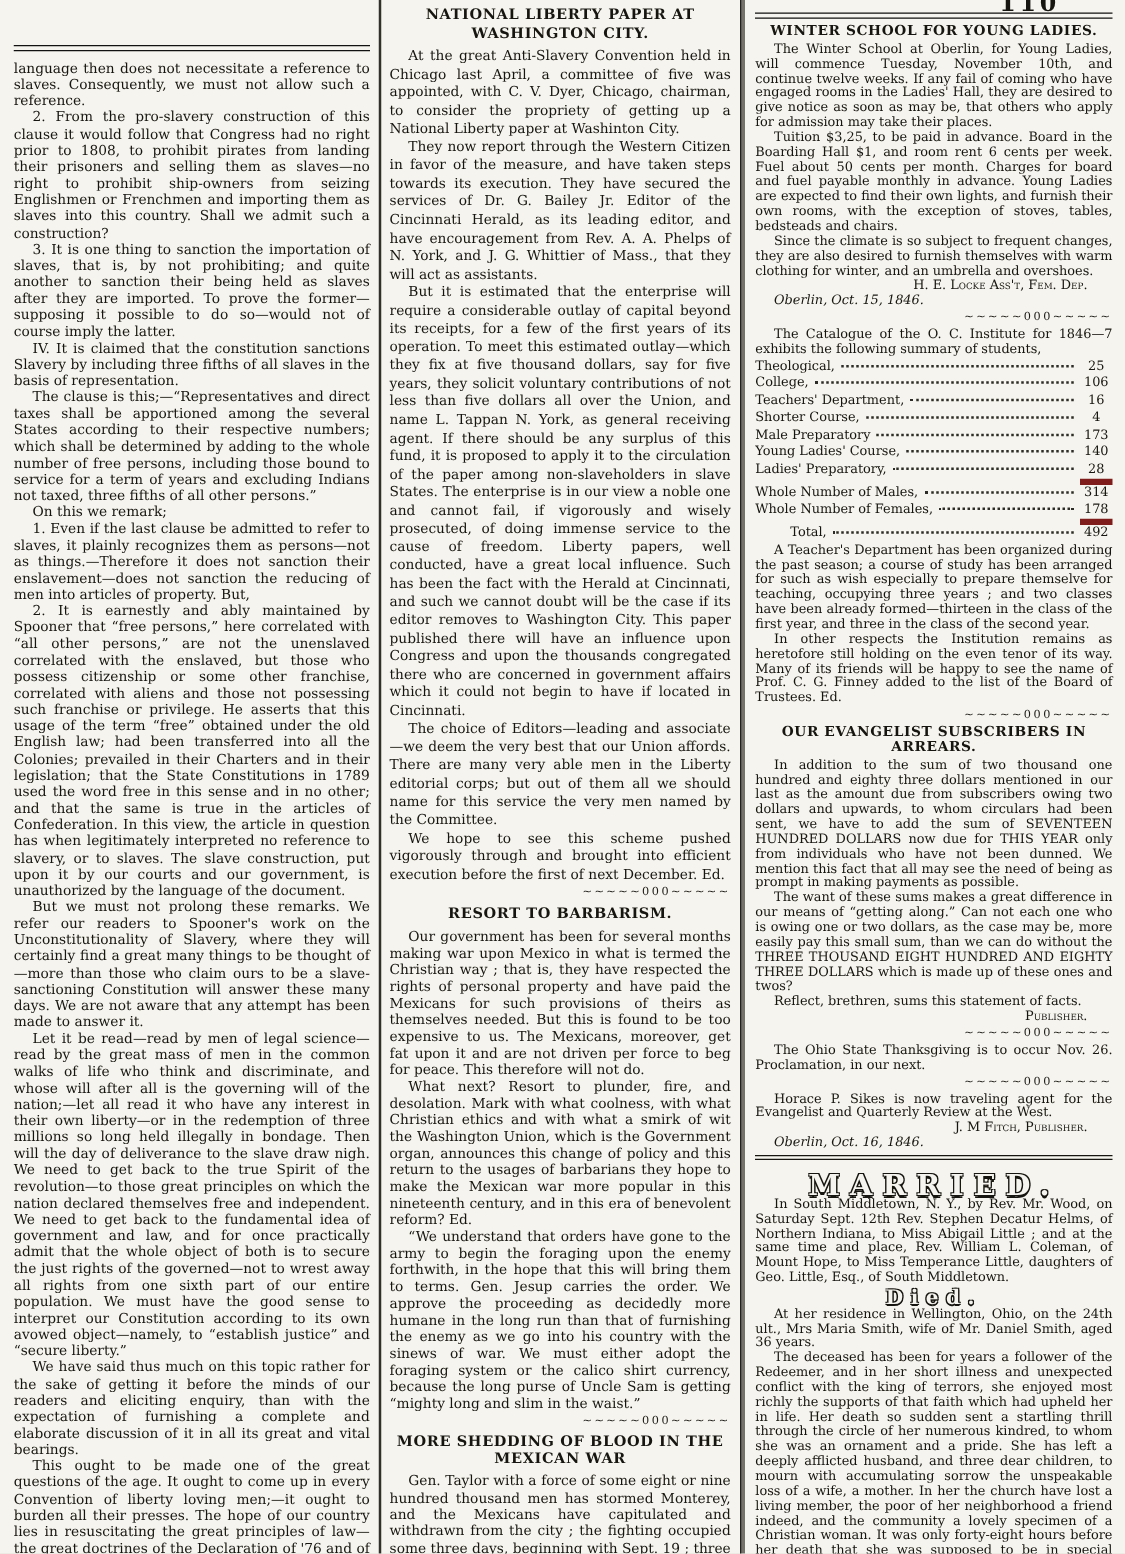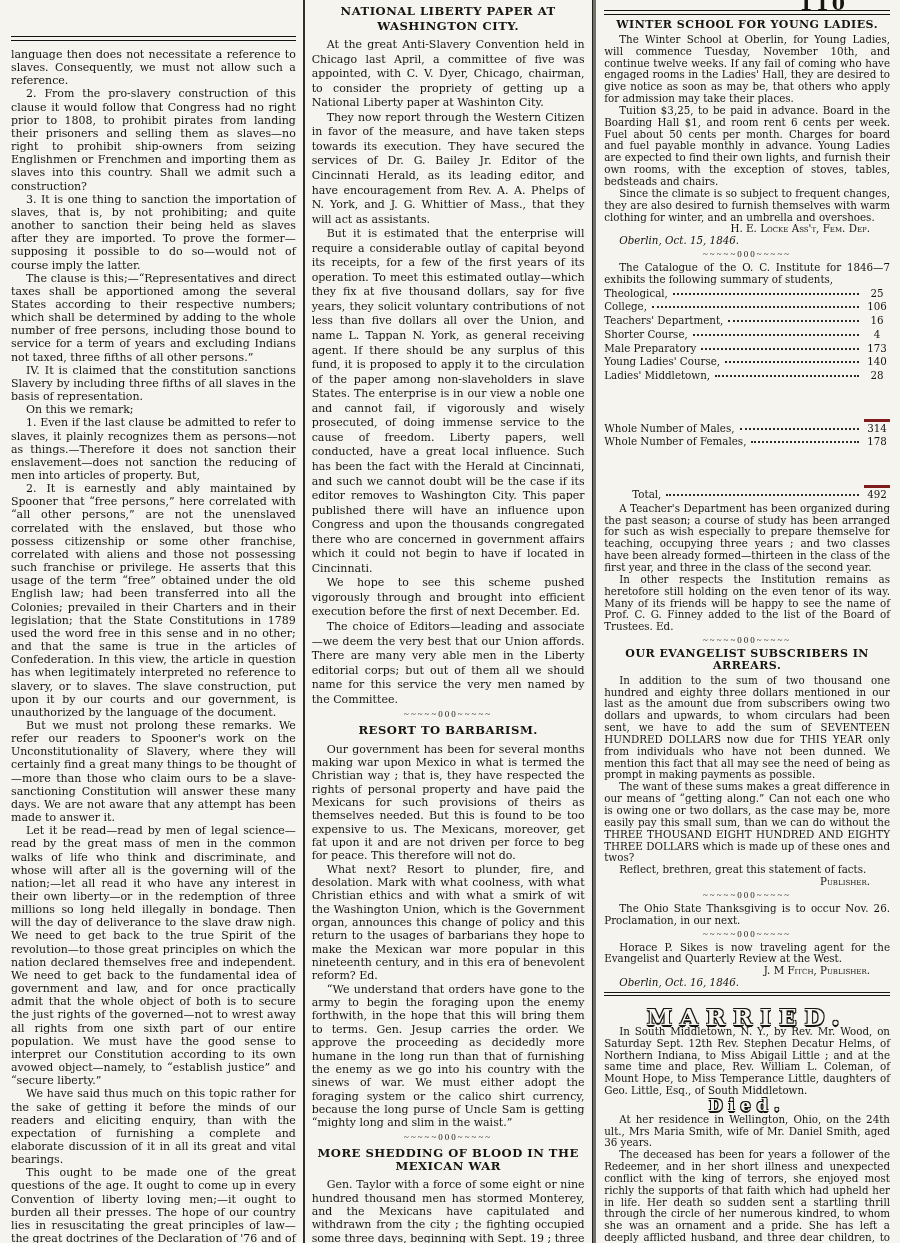--- a/index.html
+++ b/index.html
@@ -17,31 +17,31 @@
   .vsep2{width:4px;background:#75726b;border-left:1px solid #23211c;}
   .toprule{border-top:1.5px solid #111;border-bottom:1px solid #111;height:3px;}
   .col-left .toprule{margin-top:36px;margin-bottom:7px;}
   .col-right .toprule{margin-top:10px;margin-bottom:4px;}
   .page-number{position:absolute;top:-8px;right:52px;font-size:19px;font-weight:bold;letter-spacing:3px;}
   p.para{margin:0;text-indent:15px;text-align:justify;}
   .paras p:first-child.flush{text-indent:0;}
   .flush{text-indent:0 !important;}
   h2.head{font-size:11.6px;font-weight:bold;text-align:center;letter-spacing:0.5px;margin:4px 0 5px;}
   .col-right h2.head{font-size:11px;margin:2px 0 3px;}
-  .divider{text-align:center;font-size:9px;letter-spacing:2px;line-height:11px;margin:2px 0;color:#1d1b16;font-family:Liberation Serif, serif;}
+  .divider{text-align:right;font-size:9px;letter-spacing:2px;line-height:11px;margin:2px 0;color:#1d1b16;}
   .sig{text-align:right;padding-right:20px;font-variant:small-caps;text-indent:0;margin:0;}
   .dateline{font-style:italic;margin:0;text-indent:15px;}
   .art1{font-size:11px;line-height:14.55px;}
   .art2,.art3{font-size:11px;line-height:13.35px;}
   .cat-table{margin:1px 0;}
   .cat-row{display:flex;align-items:baseline;line-height:13.7px;}
   .cat-label{white-space:nowrap;}
   .cat-dots{flex:1;border-bottom:2px dotted #2e2c26;margin:0 5px;transform:translateY(-2px);}
   .cat-value{white-space:nowrap;min-width:26px;text-align:center;}
-  .overline .cat-value{border-top:3px solid #7f1d1d;margin-top:36px;}
+  .overline .cat-value{border-top:5px solid #7f1d1d;}
   .total .cat-label{padding-left:28px;}
   .ornate{text-align:center;font-weight:bold;color:#f6f4ee;
     text-shadow:-1px -1px 0 #17150f,1px -1px 0 #17150f,-1px 1px 0 #17150f,1px 1px 0 #17150f,0 2px 0 #17150f;}
   .married-h{font-size:23px;letter-spacing:8px;border-top:4px double #17150f;padding-top:15px;margin:3px 0 3px;}
   .died-h{font-size:16px;letter-spacing:6px;margin:3px 0 2px;}
 </style>
 </head>
 <body>
 
 <div class="page">
@@ -49,23 +49,23 @@
   <div class="col col-left">
     <div class="toprule"></div>
     <div class="paras">
 
         <p class="para flush">language then does not necessitate a reference to slaves. Consequently, we must not allow such a reference.</p>
 
         <p class="para">2. From the pro-slavery construction of this clause it would follow that Congress had no right prior to 1808, to prohibit pirates from landing their prisoners and selling them as slaves—no right to prohibit ship-owners from seizing Englishmen or Frenchmen and importing them as slaves into this country.  Shall we admit such a construction?</p>
 
         <p class="para">3. It is one thing to sanction the importation of slaves, that is, by not prohibiting; and quite another to sanction their being held as slaves after they are imported.  To prove the former—supposing it possible to do so—would not of course imply the latter.</p>
 
+        <p class="para">IV. It is claimed that the constitution sanctions Slavery by including three fifths of all slaves in the basis of representation.</p>
+
         <p class="para">The clause is this;—“Representatives and direct taxes shall be apportioned among the several States according to their respective numbers; which shall be determined by adding to the whole number of free persons, including those bound to service for a term of years and excluding Indians not taxed, three fifths of all other persons.”</p>
-
-        <p class="para">IV. It is claimed that the constitution sanctions Slavery by including three fifths of all slaves in the basis of representation.</p>
 
         <p class="para">On this we remark;</p>
 
         <p class="para">1. Even if the last clause be admitted to refer to slaves, it plainly recognizes them as persons—not as things.—Therefore it does not sanction their enslavement—does not sanction the reducing of men into articles of property.  But,</p>
 
         <p class="para">2. It is earnestly and ably maintained by Spooner that “free persons,” here correlated with “all other persons,” are not the unenslaved correlated with the enslaved, but those who possess citizenship or some other franchise, correlated with aliens and those not possessing such franchise or privilege.  He asserts that this usage of the term “free” obtained under the old English law; had been transferred into all the Colonies; prevailed in their Charters and in their legislation; that the State Constitutions in 1789 used the word free in this sense and in no other; and that the same is true in the articles of Confederation. In this view, the article in question has when legitimately interpreted no reference to slavery, or to slaves.  The slave construction, put upon it by our courts and our government, is unauthorized by the language of the document.</p>
 
         <p class="para">But we must not prolong these remarks.  We refer our readers to Spooner's work on the Unconstitutionality of Slavery, where they will certainly find a great many things to be thought of—more than those who claim ours to be a slave-sanctioning Constitution will answer these many days.  We are not aware that any attempt has been made to answer it.</p>
 
         <p class="para">Let it be read—read by men of legal science—read by the great mass of men in the common walks of life who think and discriminate, and whose will after all is the governing will of the nation;—let all read it who have any interest in their own liberty—or in the redemption of three millions so long held illegally in bondage.  Then will the day of deliverance to the slave draw nigh.  We need to get back to the true Spirit of the revolution—to those great principles on which the nation declared themselves free and independent.  We need to get back to the fundamental idea of government and law, and for once practically admit that the whole object of both is to secure the just rights of the governed—not to wrest away all rights from one sixth part of our entire population.  We must have the good sense to interpret our Constitution according to its own avowed object—namely, to “establish justice” and “secure liberty.”</p>
@@ -84,23 +84,23 @@
     <section class="art1">
       <h2 class="head">NATIONAL LIBERTY PAPER AT WASHINGTON CITY.</h2>
       <div class="paras">
 
           <p class="para">At the great Anti-Slavery Convention held in Chicago last April, a committee of five was appointed, with C. V. Dyer, Chicago, chairman, to consider the propriety of getting up a National Liberty paper at Washinton City.</p>
 
           <p class="para">They now report through the Western Citizen in favor of the measure, and have taken steps towards its execution. They have secured the services of Dr. G. Bailey Jr. Editor of the Cincinnati Herald, as its leading editor, and have encouragement from Rev. A. A. Phelps of N. York, and J. G. Whittier of Mass., that they will act as assistants.</p>
 
           <p class="para">But it is estimated that the enterprise will require a considerable outlay of capital beyond its receipts, for a few of the first years of its operation.  To meet this estimated outlay—which they fix at five thousand dollars, say for five years, they solicit voluntary contributions of not less than five dollars all over the Union, and name L. Tappan N. York, as general receiving agent.  If there should be any surplus of this fund, it is proposed to apply it to the circulation of the paper among non-slaveholders in slave States. The enterprise is in our view a noble one and cannot fail, if vigorously and wisely prosecuted, of doing immense service to the cause of freedom.  Liberty papers, well conducted, have a great local influence.  Such has been the fact with the Herald at Cincinnati, and such we cannot doubt will be the case if its editor removes to Washington City.  This paper published there will have an influence upon Congress and upon the thousands congregated there who are concerned in government affairs which it could not begin to have if located in Cincinnati.</p>
 
+          <p class="para">The choice of Editors—leading and associate—we deem the very best that our Union affords.  There are many very able men in the Liberty editorial corps; but out of them all we should name for this service the very men named by the Committee.</p>
+
           <p class="para">We hope to see this scheme pushed vigorously through and brought into efficient execution before the first of next December.                    Ed.</p>
-
-          <p class="para">The choice of Editors—leading and associate—we deem the very best that our Union affords.  There are many very able men in the Liberty editorial corps; but out of them all we should name for this service the very men named by the Committee.</p>
         </div>
     </section>
 
     <div class="divider">~~~~~000~~~~~</div>
 
     <section class="art2">
       <h2 class="head">RESORT TO BARBARISM.</h2>
       <div class="paras">
 
           <p class="para">Our government has been for several months making war upon Mexico in what is termed the Christian way ; that is, they have respected the rights of personal property and have paid the Mexicans for such provisions of theirs as themselves needed.  But this is found to be too expensive to us.  The Mexicans, moreover, get fat upon it and are not driven per force to beg for peace.  This therefore will not do.</p>
@@ -179,21 +179,21 @@
               <span class="cat-value">173</span>
             </div>
 
             <div class="cat-row">
               <span class="cat-label">Young Ladies' Course,</span>
               <span class="cat-dots"></span>
               <span class="cat-value">140</span>
             </div>
 
             <div class="cat-row">
-              <span class="cat-label">Ladies' Middletown,</span>
+              <span class="cat-label">Ladies' Preparatory,</span>
               <span class="cat-dots"></span>
               <span class="cat-value">28</span>
             </div>
           </div>
         <div>
 
             <div class="cat-row overline">
               <span class="cat-label">Whole Number of Males,</span>
               <span class="cat-dots"></span>
               <span class="cat-value">314</span>
@@ -225,21 +225,21 @@
     <div class="divider">~~~~~000~~~~~</div>
 
     <section>
       <h2 class="head">OUR EVANGELIST SUBSCRIBERS IN ARREARS.</h2>
       <div class="paras">
 
           <p class="para">In addition to the sum of two thousand one hundred and eighty three dollars mentioned in our last as the amount due from subscribers owing two dollars and upwards, to whom circulars had been sent, we have to add the sum of SEVENTEEN HUNDRED DOLLARS now due for THIS YEAR only from individuals who have not been dunned.  We mention this fact that all may see the need of being as prompt in making payments as possible.</p>
 
           <p class="para">The want of these sums makes a great difference in our means of “getting along.”  Can not each one who is owing one or two dollars, as the case may be, more easily pay this small sum, than we can do without the THREE THOUSAND EIGHT HUNDRED AND EIGHTY THREE DOLLARS which is made up of these ones and twos?</p>
 
-          <p class="para">Reflect, brethren, great this statement of facts.</p>
+          <p class="para">Reflect, brethren, sums this statement of facts.</p>
         </div>
       <p class="sig">Publisher.</p>
     </section>
 
     <div class="divider">~~~~~000~~~~~</div>
     <p class="para">The Ohio State Thanksgiving  is to occur Nov. 26. Proclamation, in our next.</p>
     <div class="divider">~~~~~000~~~~~</div>
     <p class="para">Horace P. Sikes is now traveling agent for the Evangelist and Quarterly Review at the West.</p>
     <p class="sig">J. M Fitch, Publisher.</p>
     <p class="dateline">Oberlin, Oct. 16, 1846.</p>

